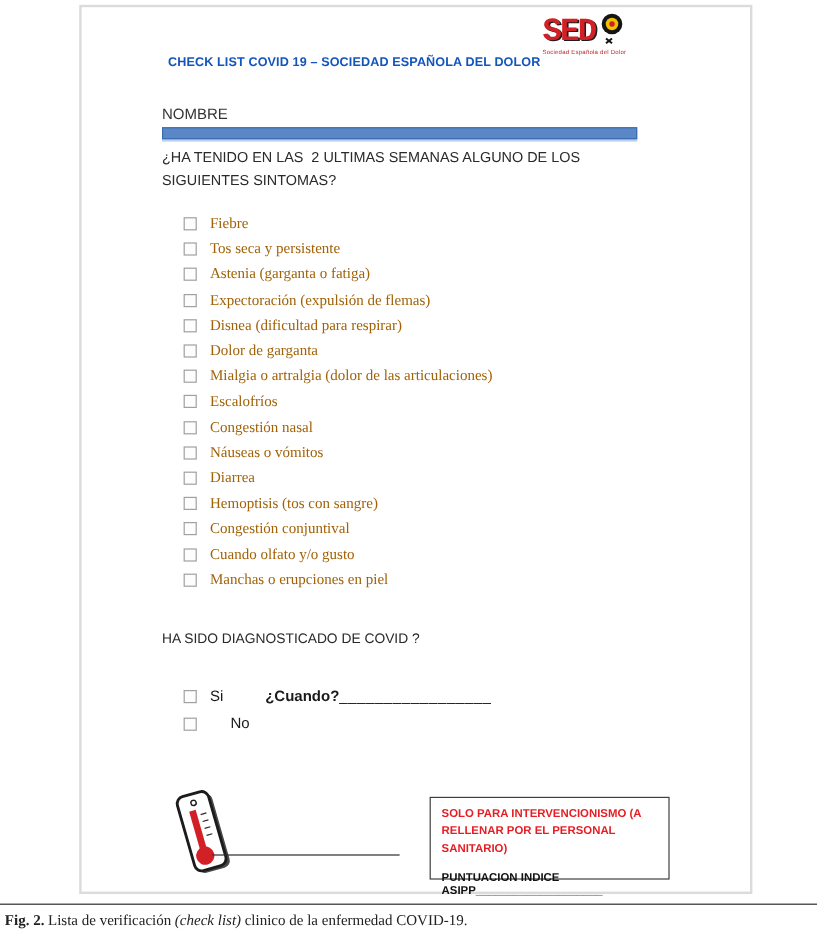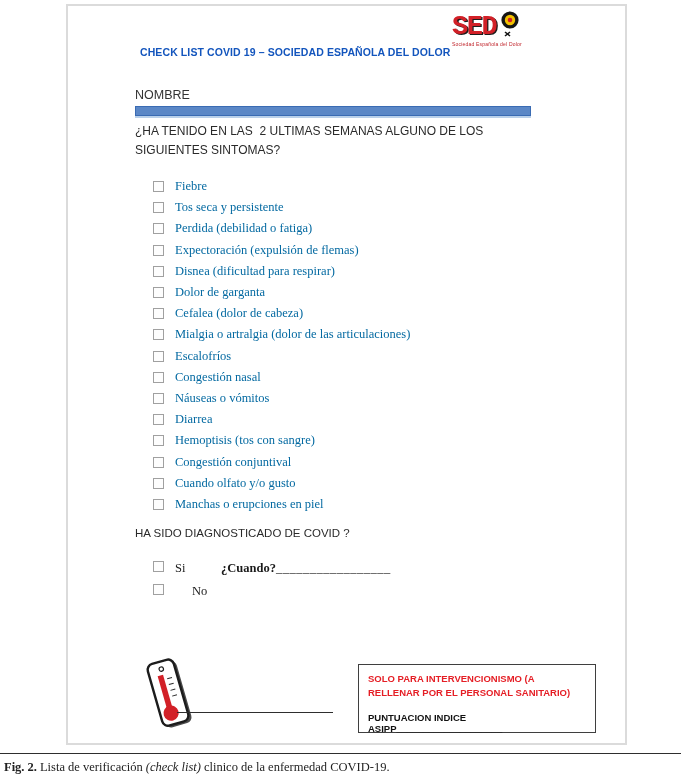--- a/index.html
+++ b/index.html
@@ -18,32 +18,32 @@
   .name-label{position:absolute;left:67px;top:82px;font-size:12.5px;color:#333;}
   .name-bar{position:absolute;left:67px;top:100px;width:394px;height:8px;background:#5b87c6;
             border:1px solid #3a6bb3;box-shadow:0 2px 0 #b9d0ea;}
   .question{position:absolute;left:67px;top:116px;width:402px;font-size:12px;color:#2a2a2a;
             line-height:1.6;white-space:pre-wrap;}
   .symptom-list{position:absolute;left:85px;top:170px;width:380px;}
   .symptom-row{display:flex;align-items:center;height:21.2px;}
   .checkbox{display:inline-block;width:9px;height:9px;border:1px solid #a0a0a0;
             background:#fdfdfd;flex:0 0 auto;}
   .symptom-label{margin-left:11px;font-family:"Liberation Serif",serif;font-size:12.5px;
-                 color:#0369a1;}
+                 color:#a16207;}
   .diagnosed-q{position:absolute;left:67px;top:521px;font-size:11.5px;color:#2a2a2a;}
-  .yn-row{position:absolute;left:85px;display:flex;
-          font-family:Liberation Serif, serif;font-size:12.5px;color:#1a1a1a;}
+  .yn-row{position:absolute;left:85px;display:flex;align-items:center;
+          font-family:Liberation Sans, sans-serif;font-size:12.5px;color:#1a1a1a;margin-top:12px;}
   .row-si{top:555px;}
   .row-no{top:578px;gap:17px;}
   .yn-label{margin-left:11px;width:38px;}
   .when-label{font-weight:bold;margin-left:8px;}
   .underline-run{letter-spacing:.5px;}
   .thermo{position:absolute;left:66px;top:645px;}
   .temp-line{position:absolute;left:109px;top:706px;width:156px;border-bottom:1.6px solid #2e2e2e;}
-  .interv-box{position:absolute;left:290px;top:658px;width:238px;height:69px;box-sizing:border-box;
+  .interv-box{position:absolute;left:290px;top:658px;width:200px;height:69px;box-sizing:border-box;
               border:1.6px solid #3f3f3f;background:#fff;padding:7px 9px 0 9px;}
   .interv-red{color:#e51e25;font-weight:bold;font-size:9.5px;line-height:1.5;}
   .interv-black{color:#111;font-weight:bold;font-size:9.5px;margin-top:11px;}
   .caption-rule{position:absolute;left:0;top:753px;width:681px;border-top:1.6px solid #2e2e2e;}
   .caption{position:absolute;left:4px;top:760px;font-size:12.5px;color:#222;font-family:Liberation Serif, serif;}
   .caption b{font-weight:bold;}
   .caption i{font-style:italic;}
   .caption span{margin-right:3px;}
 </style>
 </head>
@@ -79,37 +79,33 @@
         <div class="symptom-row">
           <span class="checkbox"></span>
           <span class="symptom-label">Fiebre</span>
         </div>
         <div class="symptom-row">
           <span class="checkbox"></span>
           <span class="symptom-label">Tos seca y persistente</span>
         </div>
         <div class="symptom-row">
           <span class="checkbox"></span>
-          <span class="symptom-label">Perdida (debilidad o fatiga)</span>
+          <span class="symptom-label">Astenia (garganta o fatiga)</span>
         </div>
         <div class="symptom-row">
           <span class="checkbox"></span>
           <span class="symptom-label">Expectoración (expulsión de flemas)</span>
         </div>
         <div class="symptom-row">
           <span class="checkbox"></span>
           <span class="symptom-label">Disnea (dificultad para respirar)</span>
         </div>
         <div class="symptom-row">
           <span class="checkbox"></span>
           <span class="symptom-label">Dolor de garganta</span>
-        </div>
-        <div class="symptom-row">
-          <span class="checkbox"></span>
-          <span class="symptom-label">Cefalea (dolor de cabeza)</span>
         </div>
         <div class="symptom-row">
           <span class="checkbox"></span>
           <span class="symptom-label">Mialgia o artralgia (dolor de las articulaciones)</span>
         </div>
         <div class="symptom-row">
           <span class="checkbox"></span>
           <span class="symptom-label">Escalofríos</span>
         </div>
         <div class="symptom-row">

